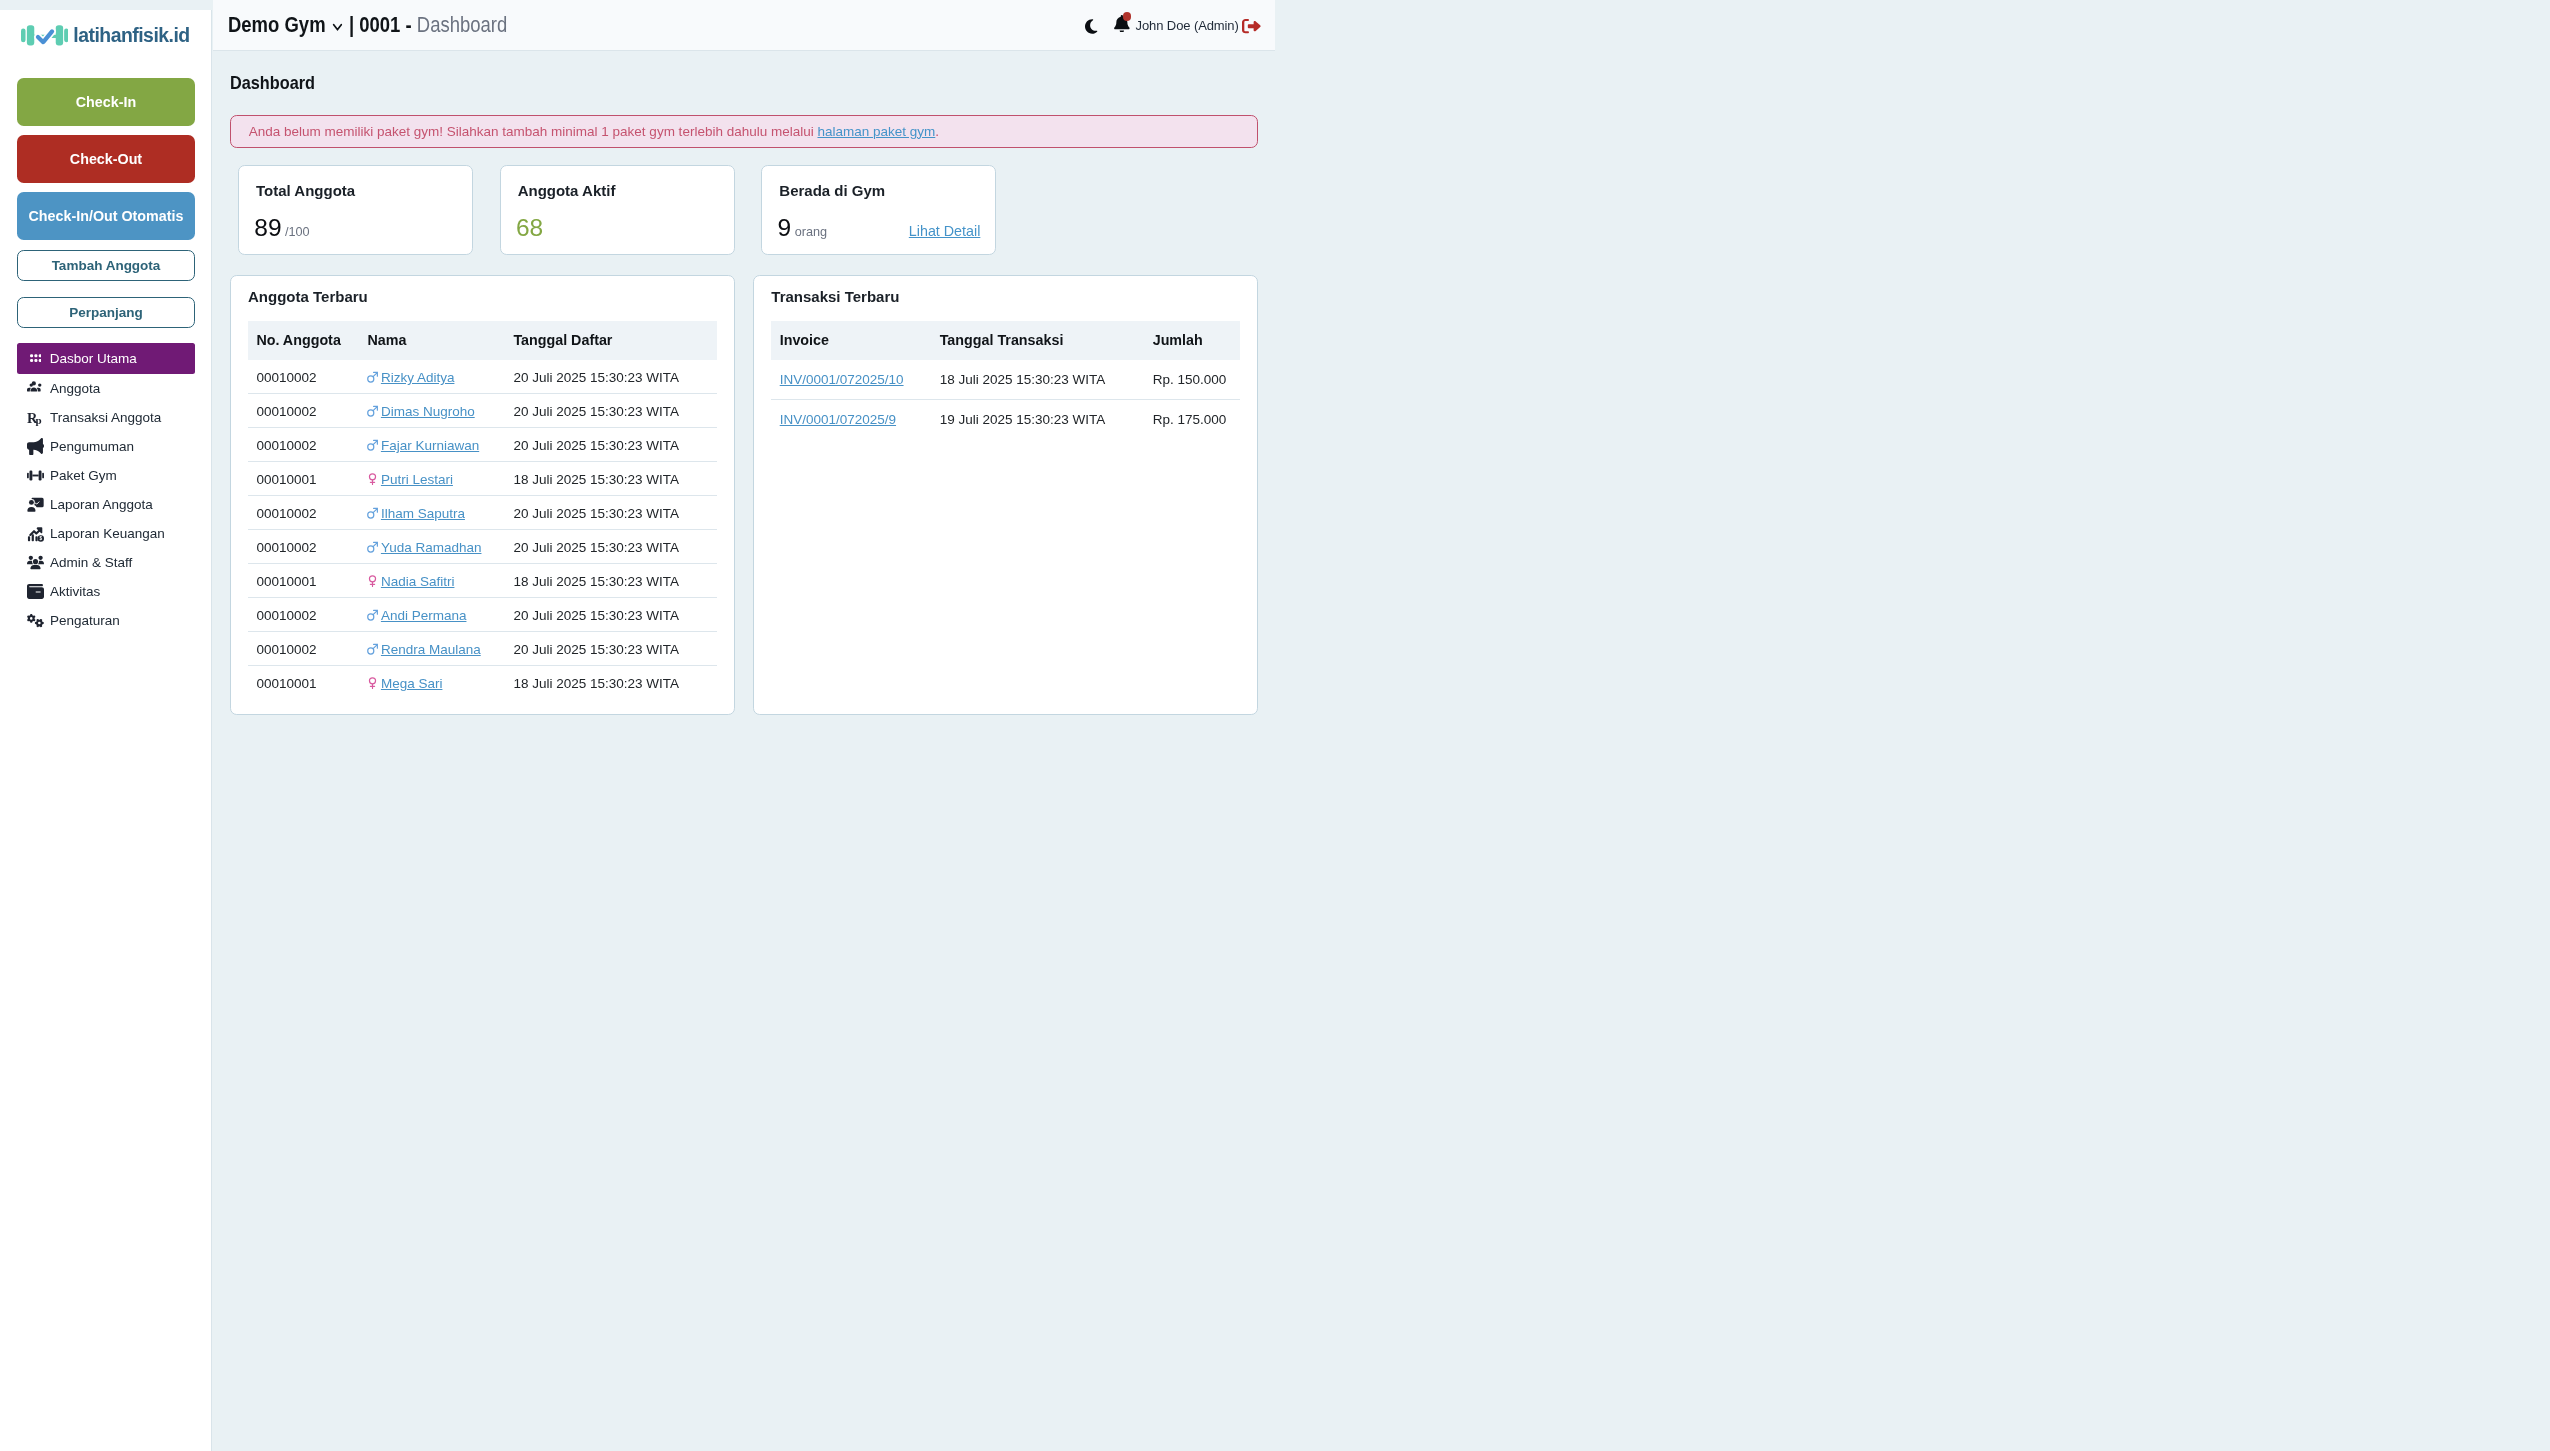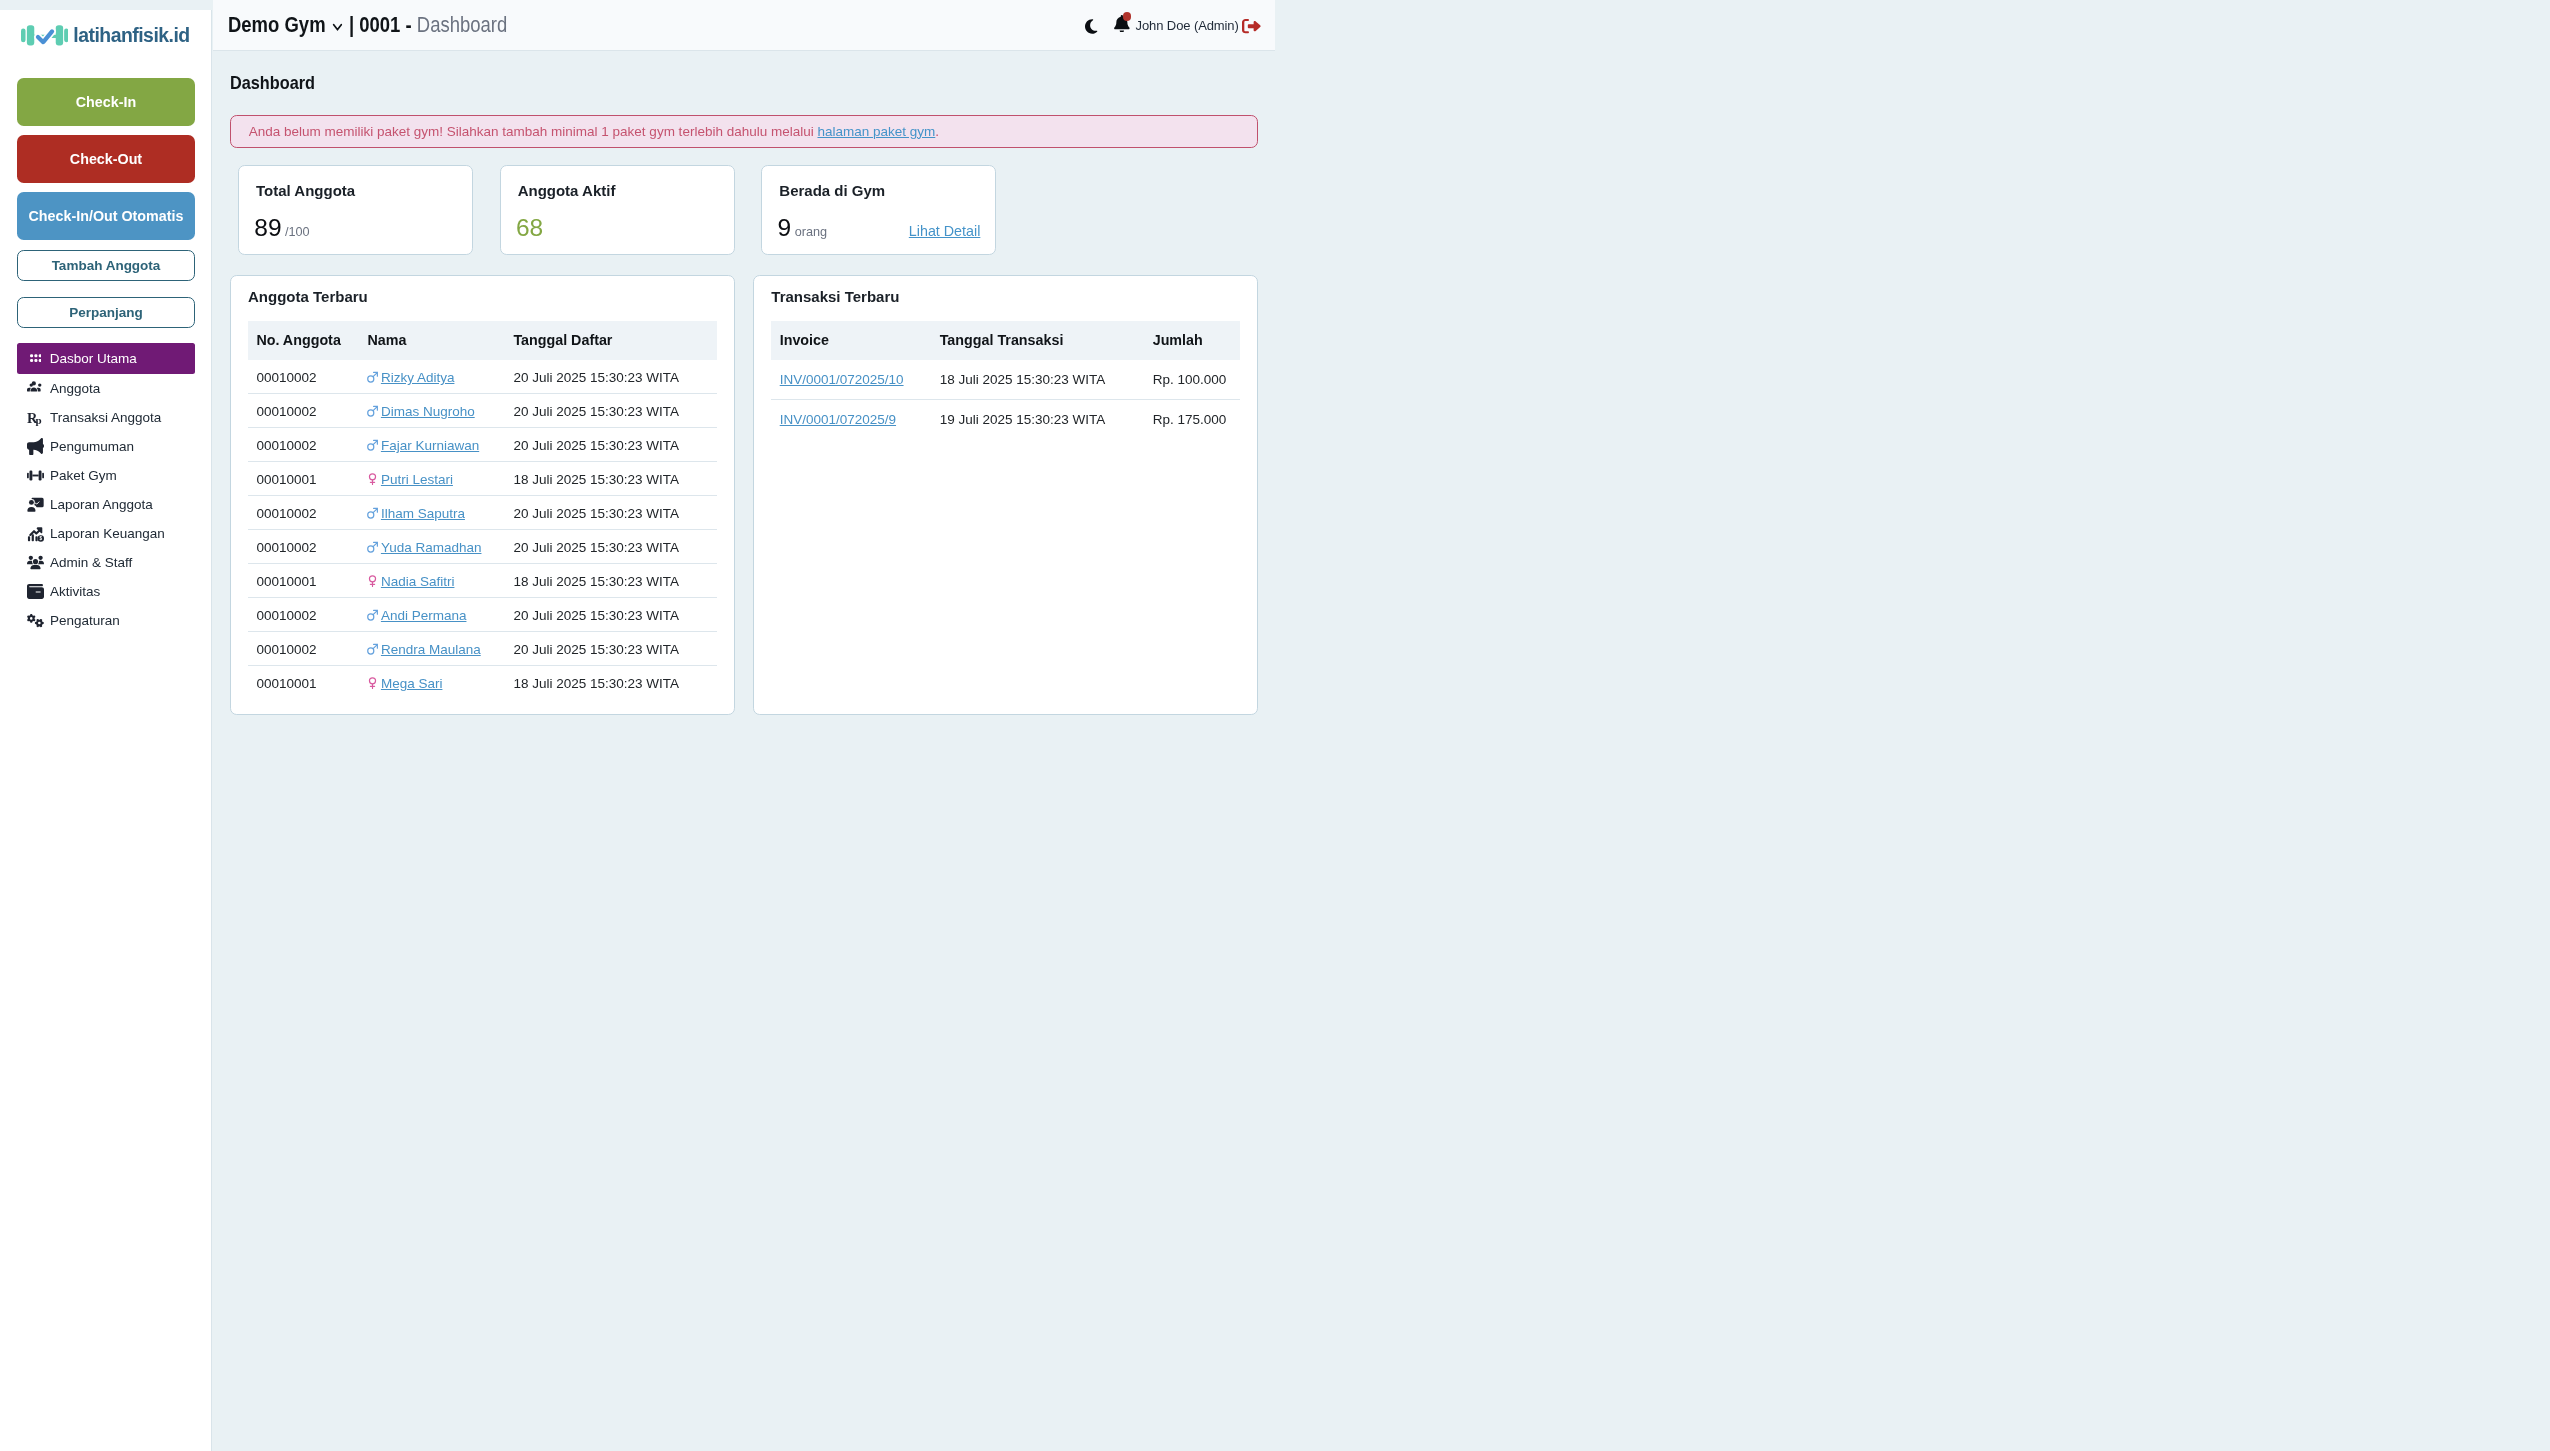--- a/index.html
+++ b/index.html
@@ -322,21 +322,21 @@
               <tr class="thd">
                 <th>Invoice</th>
                 <th>Tanggal Transaksi</th>
                 <th>Jumlah</th>
               </tr>
             </thead>
           <tbody>
             <tr>
                 <td class="r2"><a href="#">INV/0001/072025/10</a></td>
                 <td class="r2">18 Juli 2025 15:30:23 WITA</td>
-                <td class="r2">Rp. 100.000</td>
+                <td class="r2">Rp. 150.000</td>
               </tr>
             <tr>
                 <td class="r2"><a href="#">INV/0001/072025/9</a></td>
                 <td class="r2">19 Juli 2025 15:30:23 WITA</td>
                 <td class="r2">Rp. 175.000</td>
               </tr>
           </tbody>
         </table>
       </div>
     </div>

